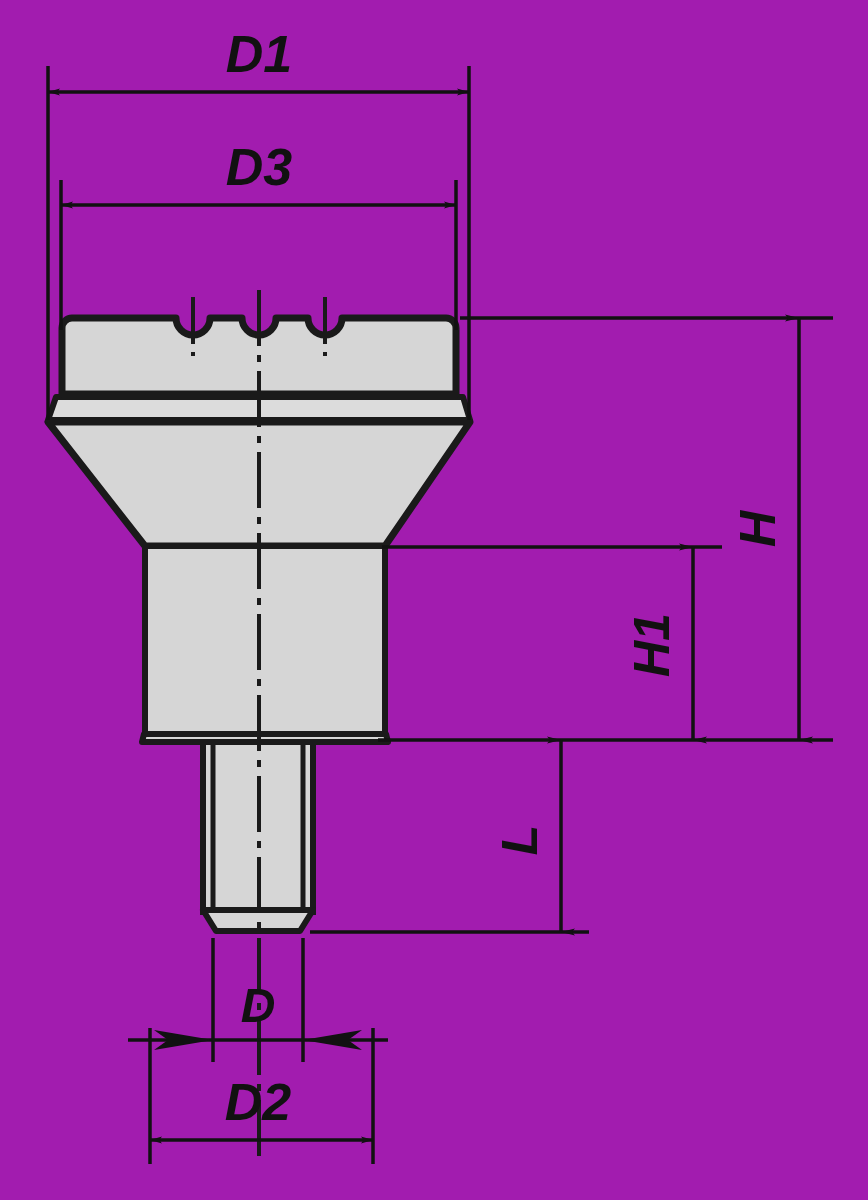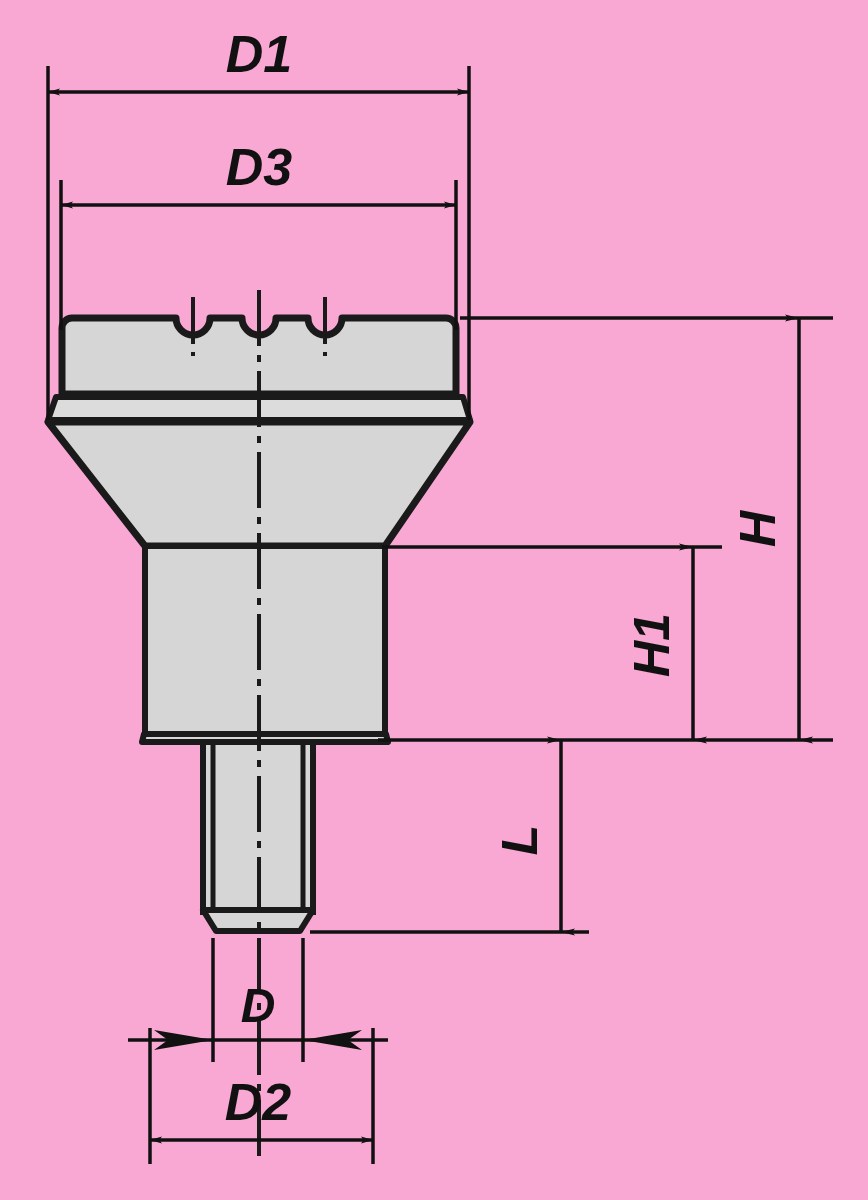--- a/index.html
+++ b/index.html
@@ -8,21 +8,21 @@
     padding: 0;
     background: #ffffff;
   }
   body {
     font-family: "Liberation Sans", sans-serif;
   }
   #drawing-root {
     position: relative;
     width: 868px;
     height: 1200px;
-    background: #f9a8d4;
+    background: #a21caf;
     overflow: hidden;
   }
   #drawing-svg {
     display: block;
     width: 868px;
     height: 1200px;
   }
   .dim-label {
     font-family: "Liberation Sans", sans-serif;
     font-style: italic;

